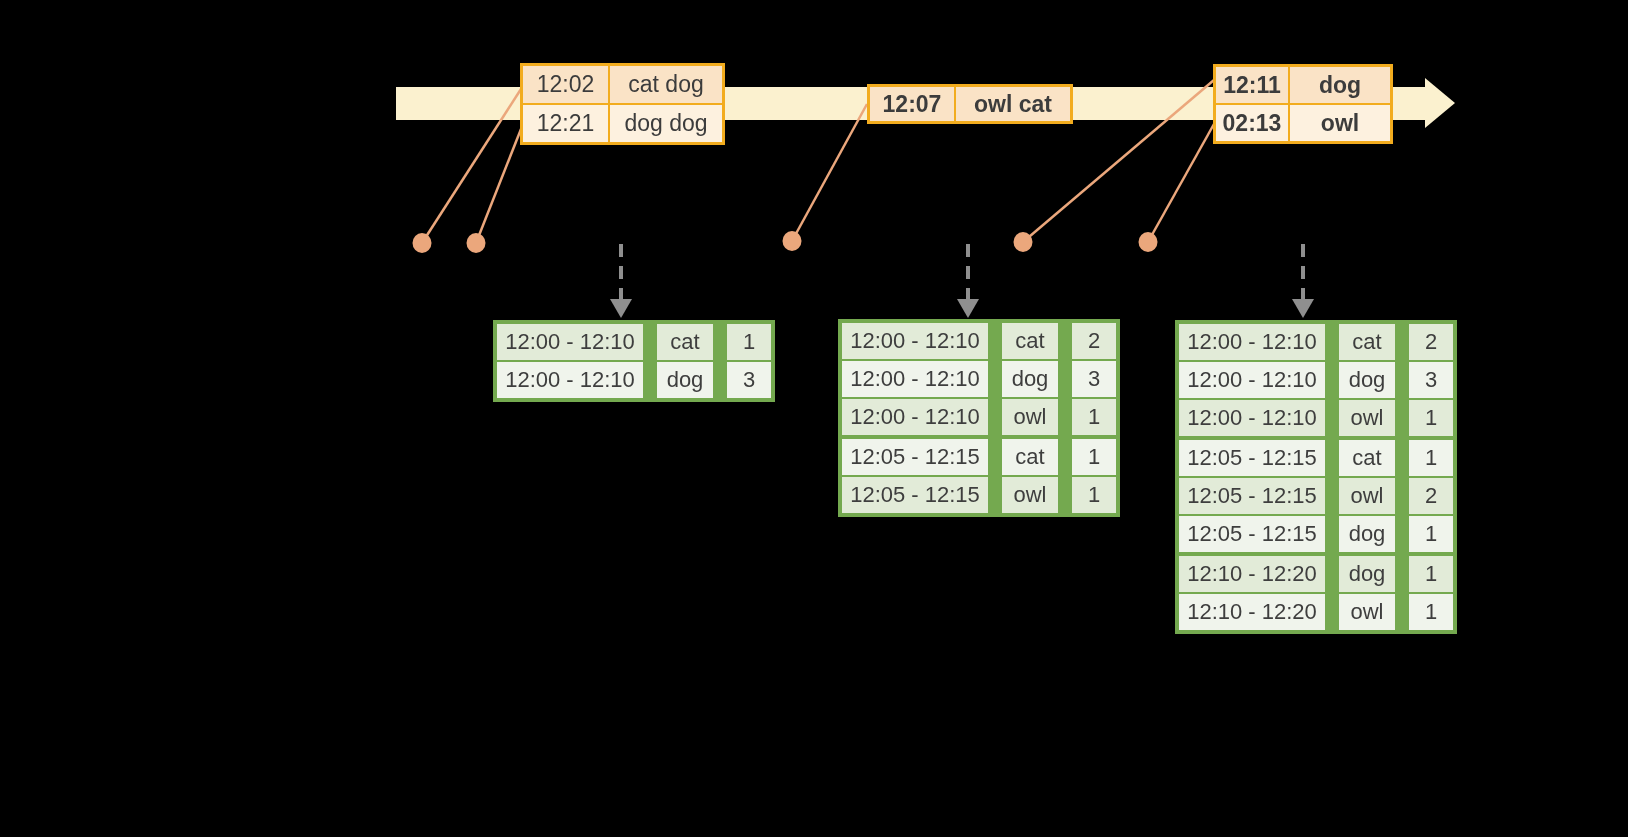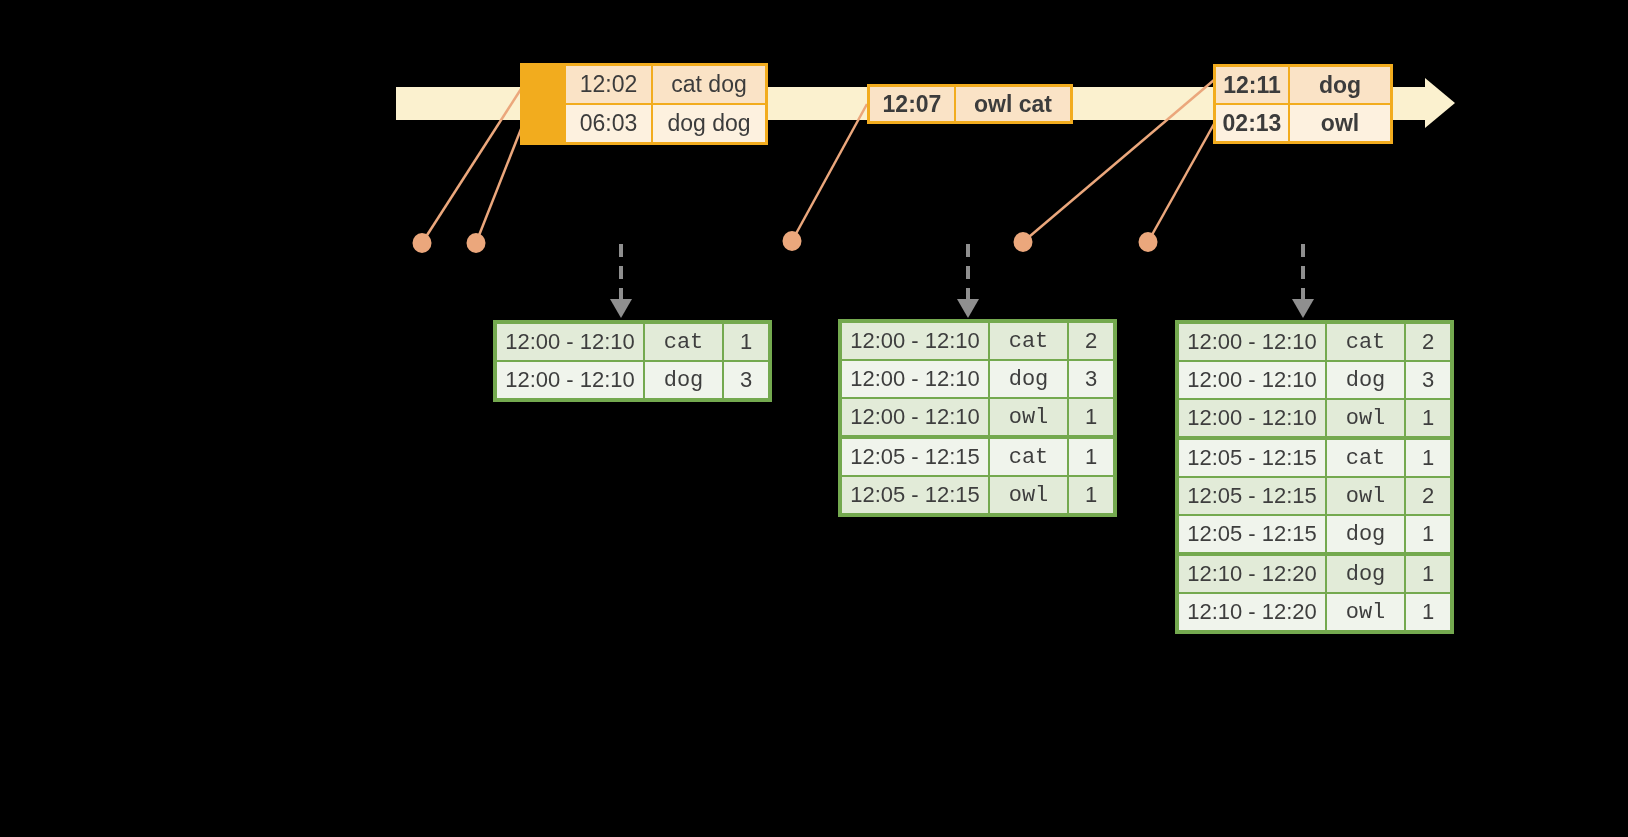--- a/index.html
+++ b/index.html
@@ -39,54 +39,54 @@
   .etable .cell {
     display: flex;
     align-items: center;
     justify-content: center;
     font-size: 23px;
     color: #3C3C3C;
   }
   .fill-peach { background: #FAE3C6; }
   .fill-cream { background: #FDF1DF; }
 
-  #etable-1 { left: 520px; top: 63px; grid-template-columns: 85px 112px; grid-template-rows: 37px 37px; padding-left: 43px; }
+  #etable-1 { left: 520px; top: 63px; grid-template-columns: 85px 112px; grid-template-rows: 37px 37px; }
   #etable-2 { left: 867px; top: 84px; grid-template-columns: 84px 114px; grid-template-rows: 34px; font-weight: bold; }
   #etable-3 { left: 1213px; top: 64px; grid-template-columns: 72px 100px; grid-template-rows: 36px 36px; font-weight: bold; }
 
   
   #overlay {
     position: absolute;
     left: 0; top: 0;
     width: 1628px; height: 837px;
   }
   .connector { stroke: #EBA77C; stroke-width: 2.5; }
   .event-dot { fill: #EBA77C; }
   .trigger-line { stroke: #8F8F8F; stroke-width: 4; stroke-dasharray: 13 9; }
   .trigger-head { fill: #8F8F8F; }
 
   
   .rtable {
     position: absolute;
     background: #74A94F;
     padding: 4px;
   }
-  .rrow { display: flex; gap: 2px; margin-top: 2px; }
+  .rrow { display: flex; gap: 14px; margin-top: 2px; }
   .rrow:first-child { margin-top: 0; }
   .rrow.group-sep { margin-top: 4px; }
   .rrow .rcell {
     height: 36px;
     display: flex;
     align-items: center;
     justify-content: center;
     font-size: 22px;
     color: #3E3E3E;
   }
   .c-window { width: 146px; }
-  .c-word  { width: 77px; font-family: Liberation Mono, monospace; }
+  .c-word  { width: 56px; }
   .c-count { width: 44px; }
   .shade-a { background: #E2EBD8; }
   .shade-b { background: #F0F4EC; }
 
   #rtable-1 { left: 493px;  top: 320px; }
   #rtable-2 { left: 838px;  top: 319px; }
   #rtable-3 { left: 1175px; top: 320px; }
 </style>
 </head>
 <body>
@@ -113,21 +113,21 @@
     <polygon class="trigger-head" points="610,299 632,299 621,318"></polygon>
     <line class="trigger-line" x1="968" y1="244" x2="968" y2="300"></line>
     <polygon class="trigger-head" points="957,299 979,299 968,318"></polygon>
     <line class="trigger-line" x1="1303" y1="244" x2="1303" y2="300"></line>
     <polygon class="trigger-head" points="1292,299 1314,299 1303,318"></polygon>
   </svg>
 
   <div id="etable-1" class="etable">
     <div class="cell fill-peach">12:02</div>
     <div class="cell fill-peach">cat dog</div>
-    <div class="cell fill-cream">06:03</div>
+    <div class="cell fill-cream">12:21</div>
     <div class="cell fill-cream">dog dog</div>
   </div>
 
   <div id="etable-2" class="etable">
     <div class="cell fill-peach">12:07</div>
     <div class="cell fill-peach">owl cat</div>
   </div>
 
   <div id="etable-3" class="etable">
     <div class="cell fill-peach">12:11</div>

